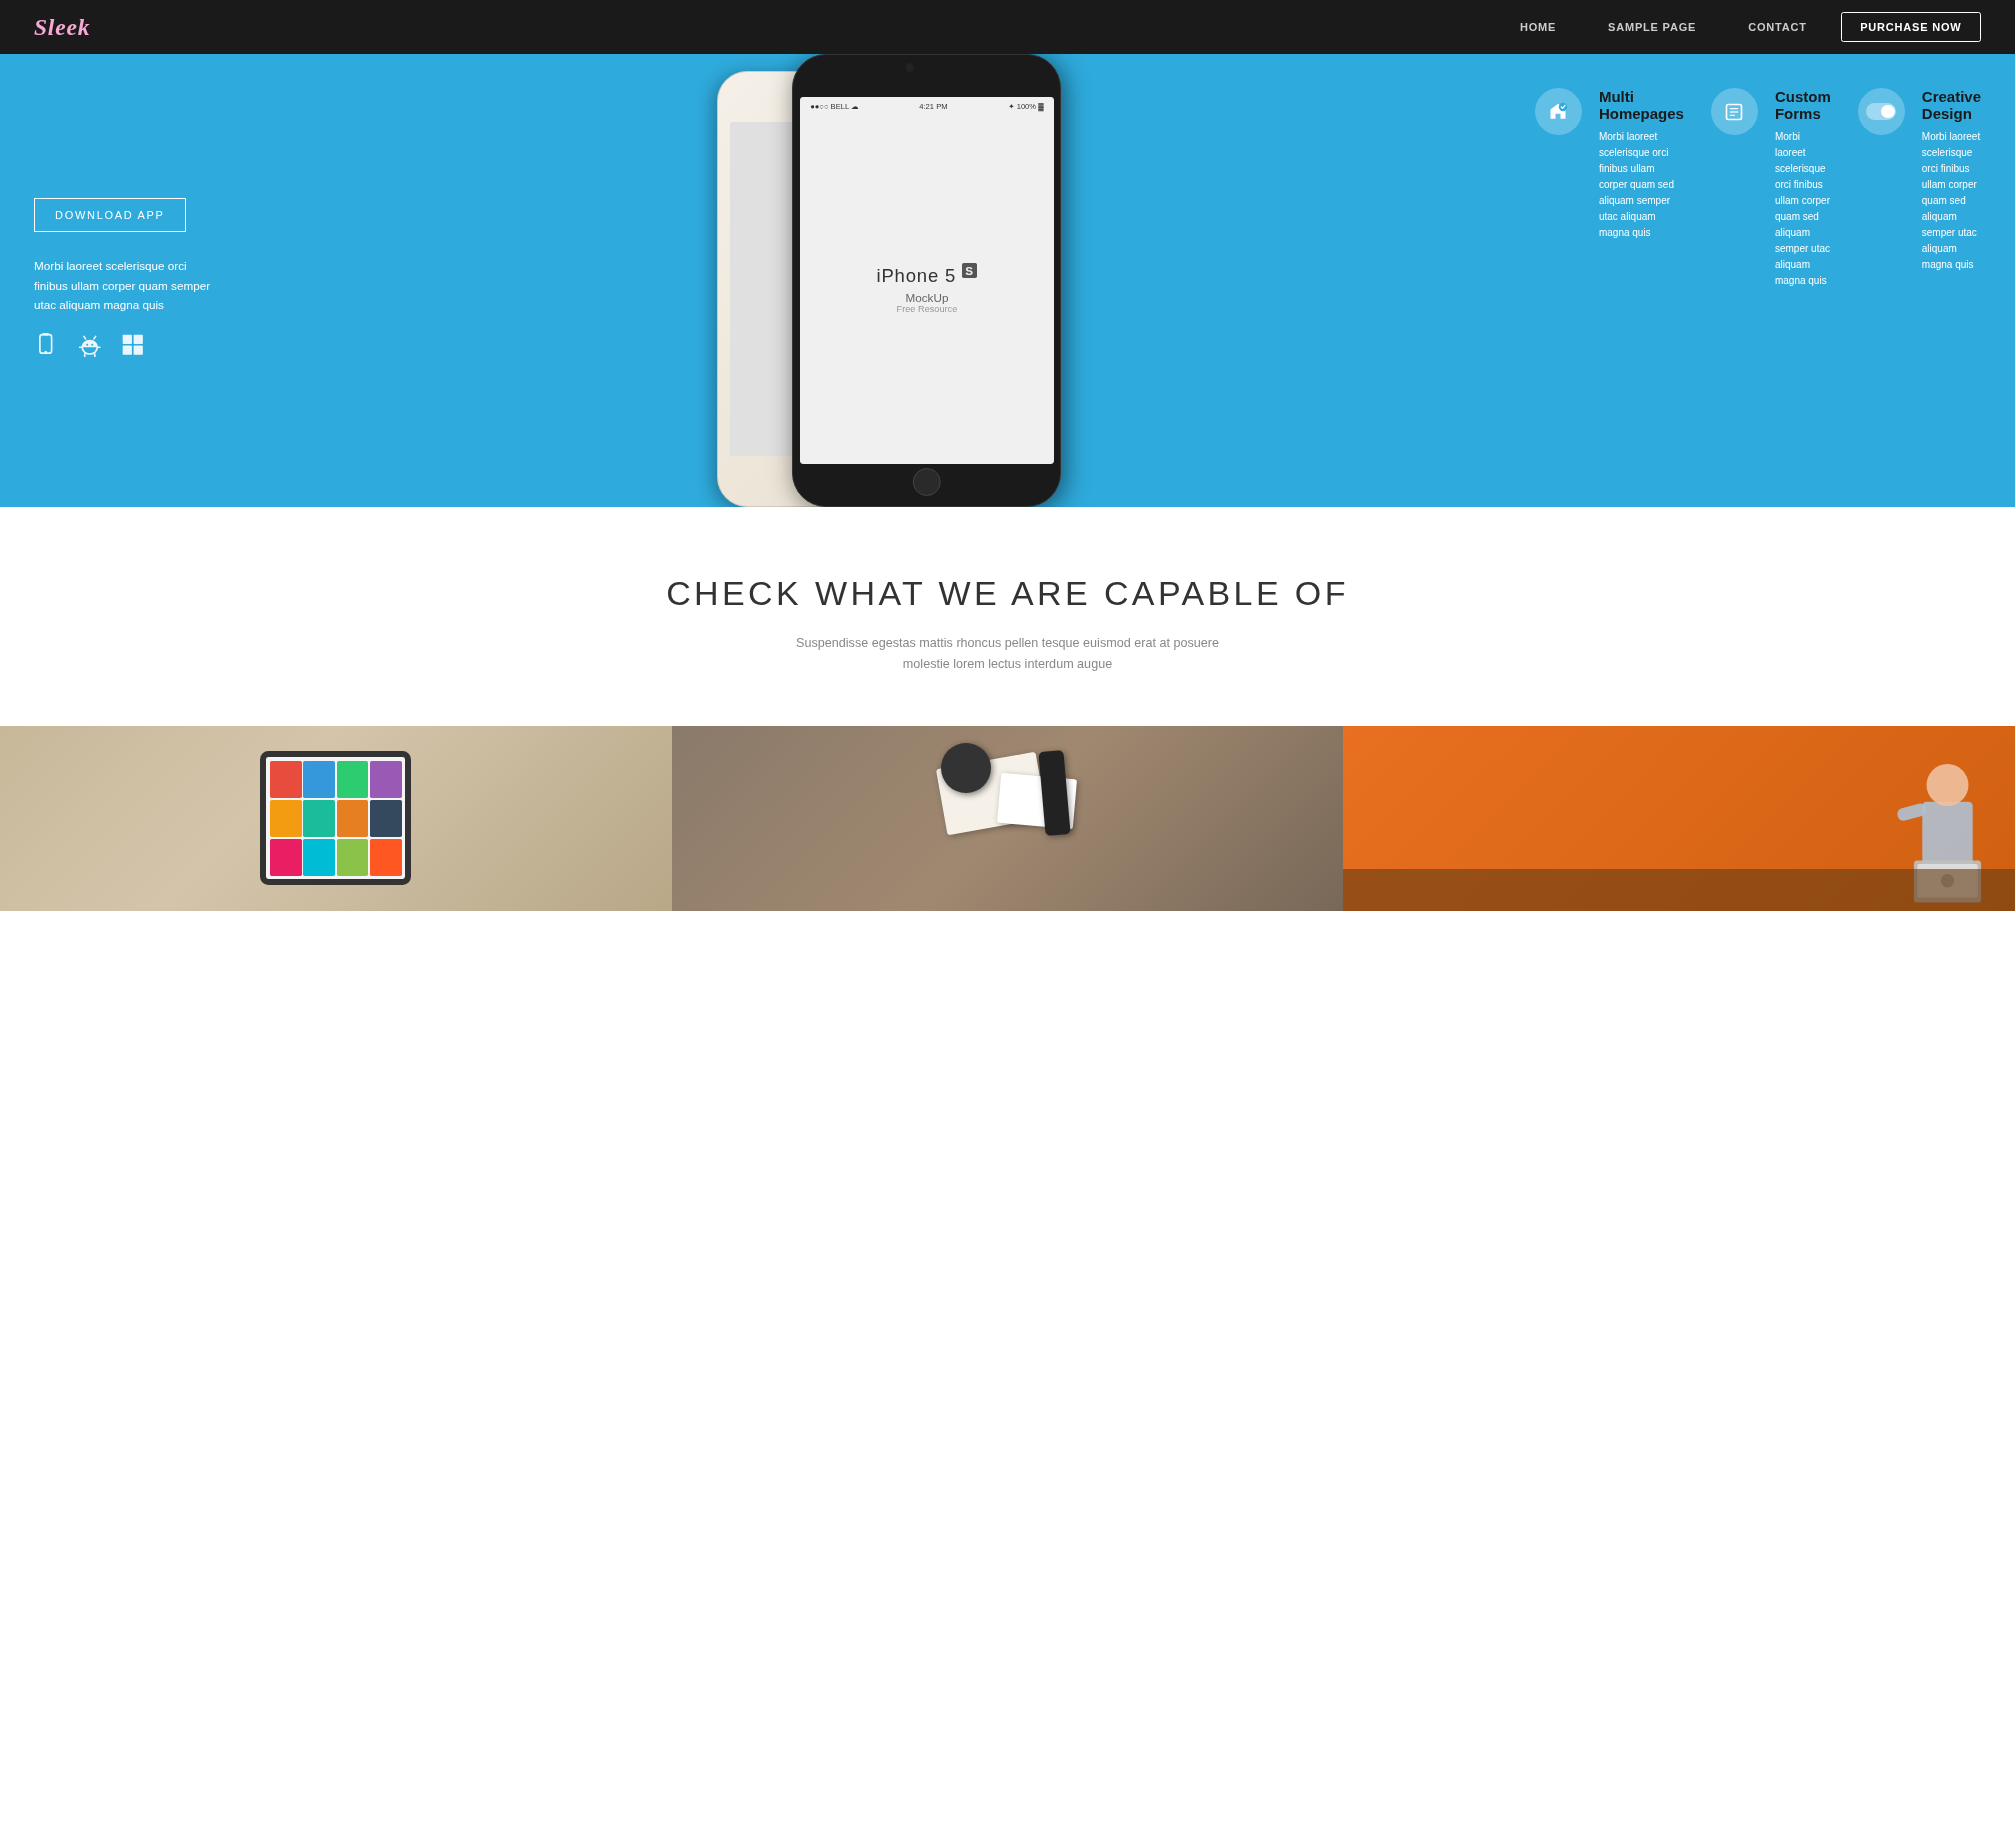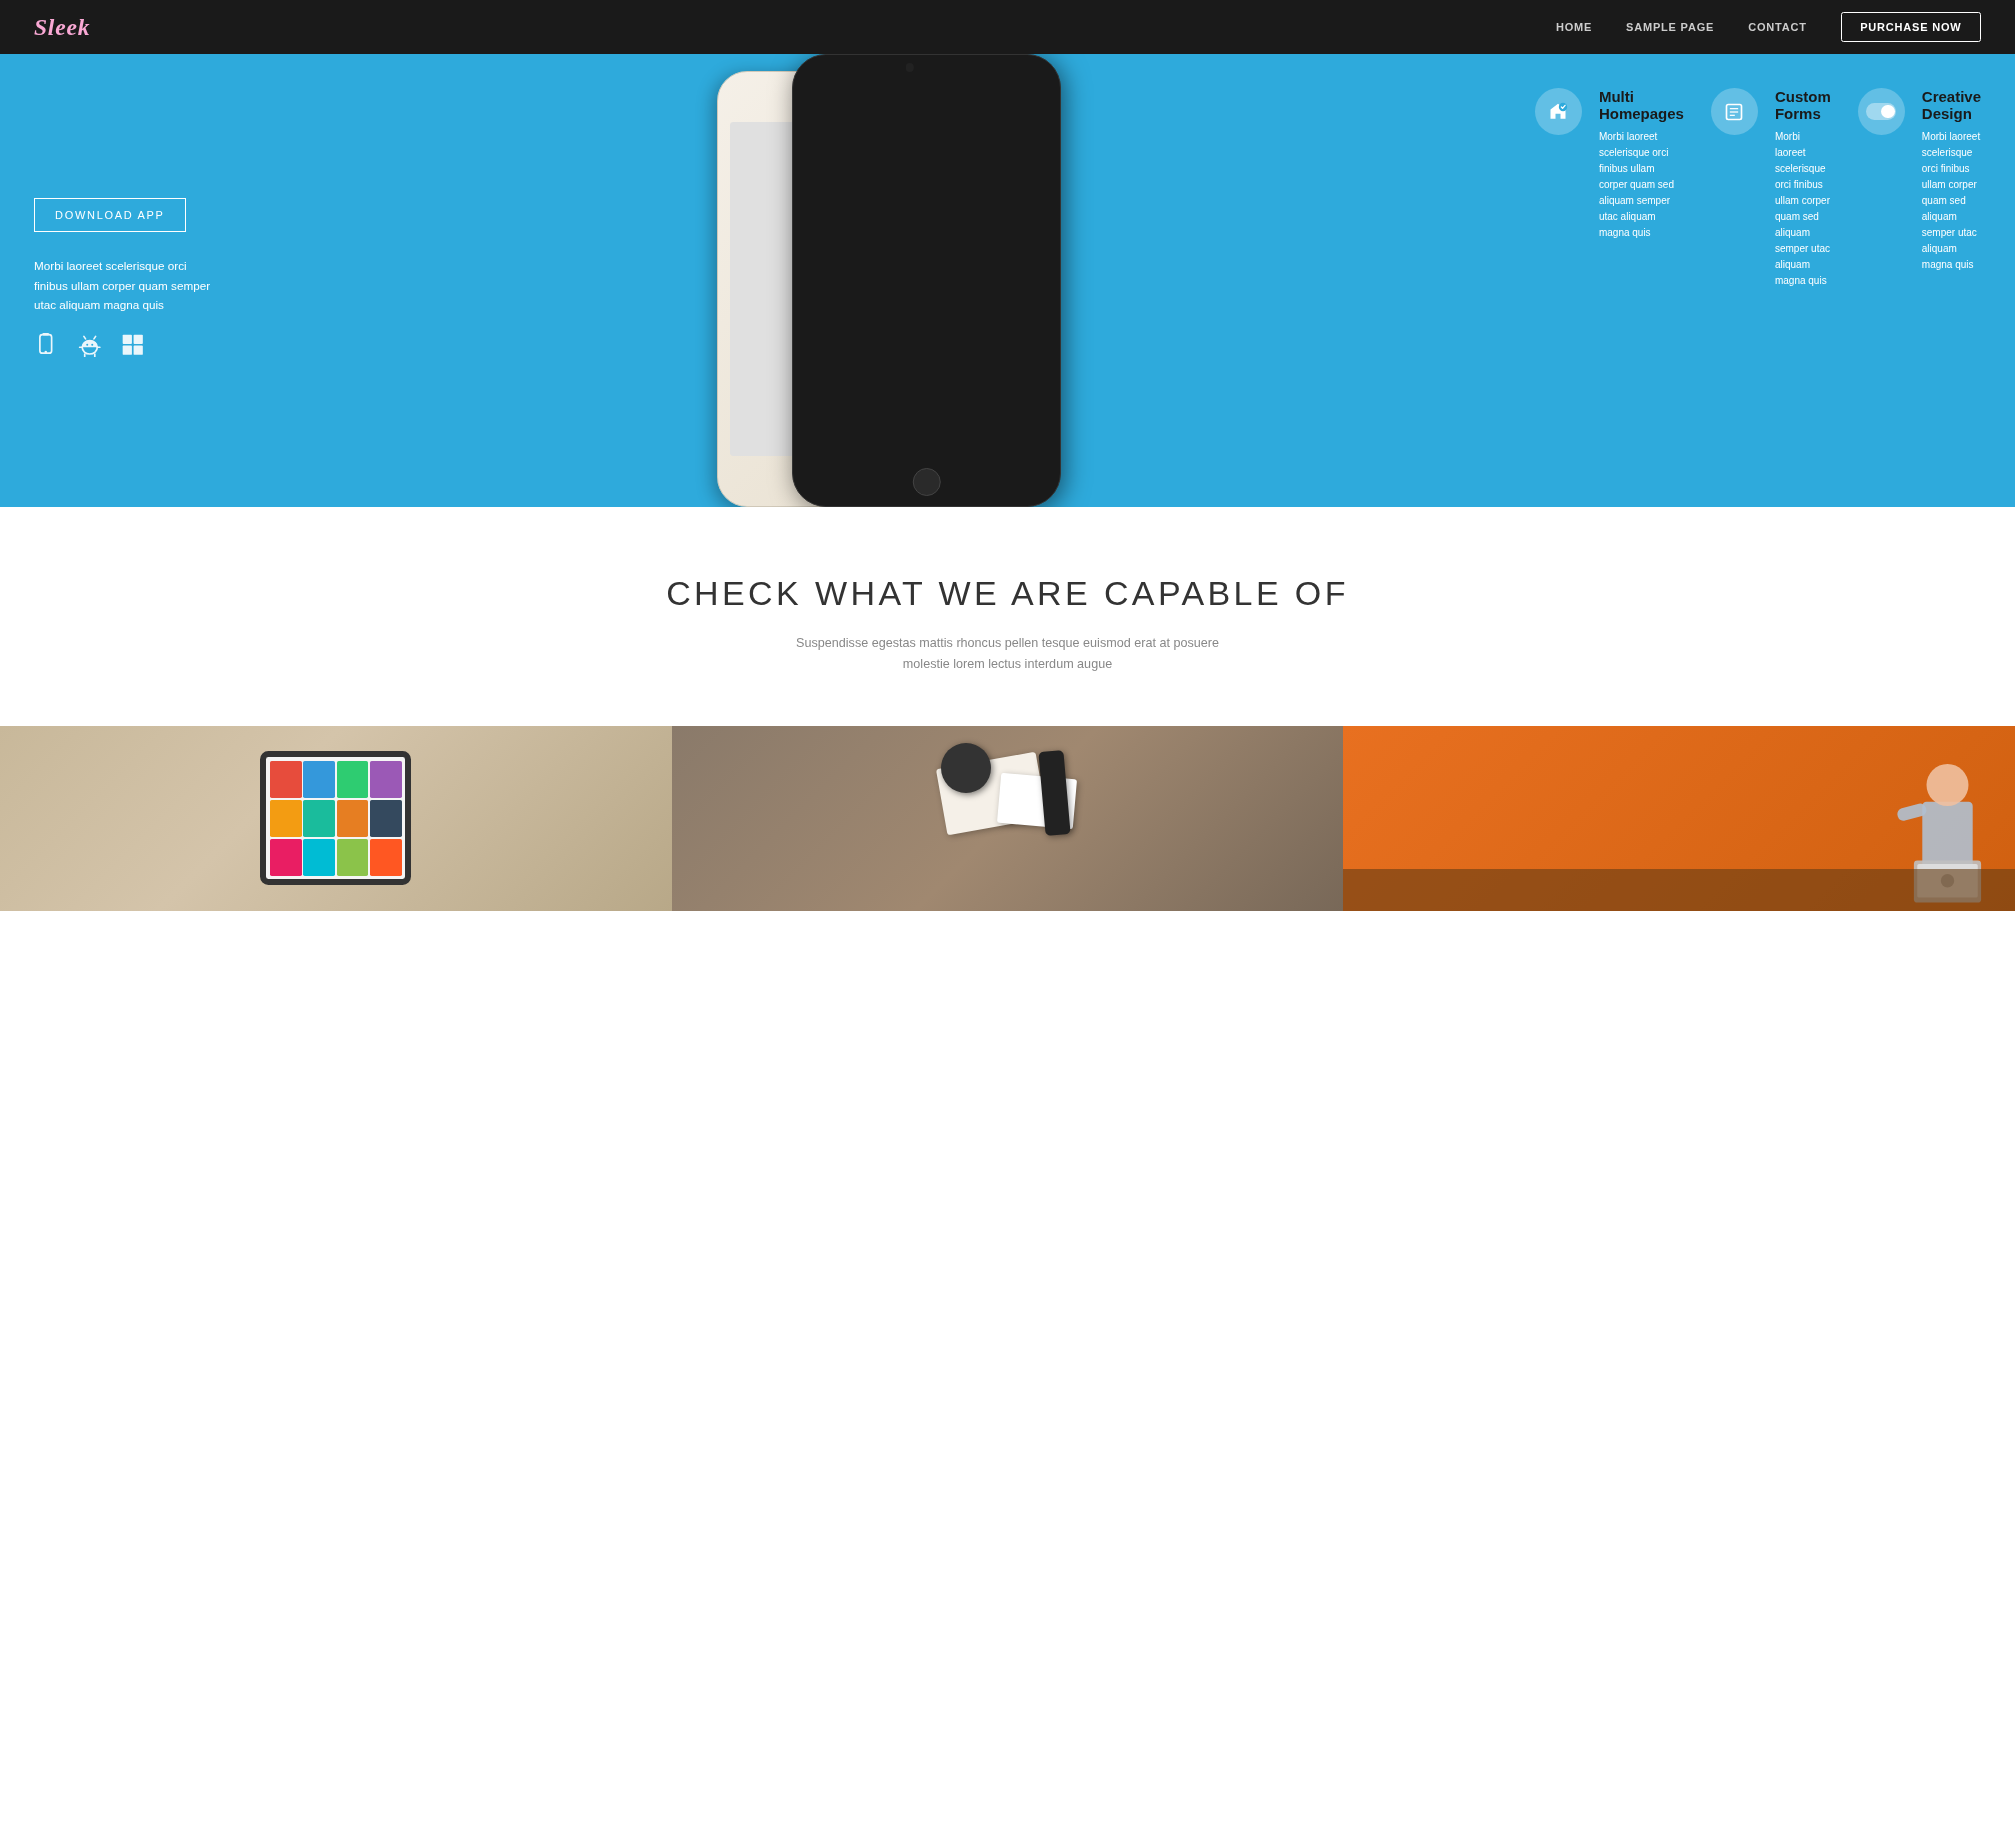--- a/index.html
+++ b/index.html
@@ -29,20 +29,21 @@
       align-items: center;
       gap: 34px;
     }
     .nav-link {
       color: #ccc;
       text-decoration: none;
       font-size: 11px;
       font-weight: 600;
       letter-spacing: 0.8px;
       text-transform: uppercase;
+      margin-left: 18px;
     }
     .nav-purchase {
       background: transparent;
       border: 1.7px solid #fff;
       color: #fff;
       padding: 8.4px 18.5px;
       font-size: 11px;
       font-weight: 700;
       letter-spacing: 0.8px;
       text-transform: uppercase;
@@ -397,20 +398,35 @@
 
   <div class="hero-center">
     <div class="phone-mockup-outer">
 
       <div class="phone-back">
         <div class="phone-back-screen"></div>
       </div>
 
       <div class="phone-front">
         <div class="phone-front-camera"></div>
+        <div class="phone-front-screen">
+          <div class="phone-screen-status">
+            <span>●●○○ BELL  ☁</span>
+            <span>4:21 PM</span>
+            <span>✦ 100%  ▓</span>
+          </div>
+          <div class="phone-screen-content">
+            <div class="phone-screen-title">
+              <span>iPhone 5</span>
+              <sup style="font-size:11.7px;background:#555;color:#f0f0f0;padding:0.8px 3.4px;border-radius:1.7px;font-weight:600;">S</sup>
+            </div>
+            <div class="phone-screen-sub">MockUp</div>
+            <div class="phone-screen-sub2">Free Resource</div>
+          </div>
+        </div>
         <div class="phone-home-btn"></div>
       </div>
     </div>
   </div>
 
   <div class="hero-right">
 
     <div class="feature-item">
       <div class="feature-icon-circle">
         <svg width="20" height="20" viewBox="0 0 24 24" fill="none" xmlns="http://www.w3.org/2000/svg">

